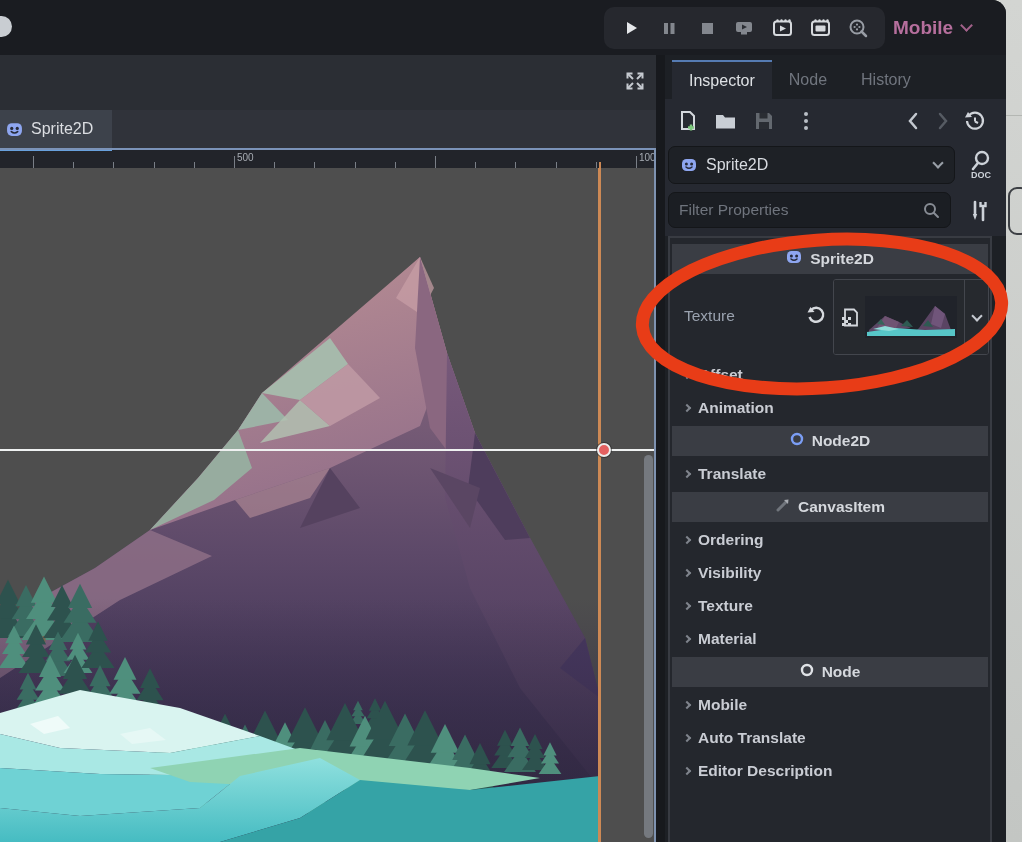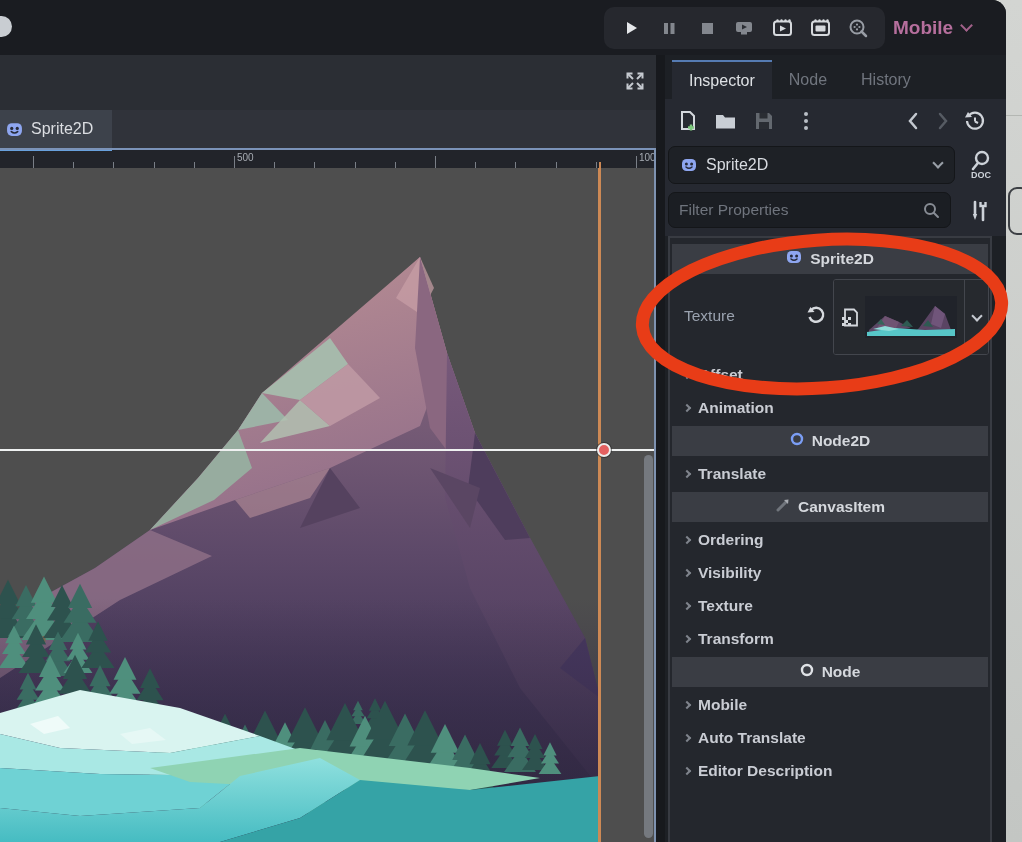--- a/index.html
+++ b/index.html
@@ -628,21 +628,21 @@
         <div class="row-group">
     <span class="g-chev"></span>
     <span class="g-label">Visibility</span>
   </div>
         <div class="row-group">
     <span class="g-chev"></span>
     <span class="g-label">Texture</span>
   </div>
         <div class="row-group">
     <span class="g-chev"></span>
-    <span class="g-label">Transform</span>
+    <span class="g-label">Material</span>
   </div>
         <div class="row-cat">
     <span class="cat-ico"><svg width="14" height="14">
               <circle cx="7" cy="7" r="5" fill="none" stroke="#dfe2e6" stroke-width="2.4"></circle>
             </svg></span>
     <span class="cat-label">Node</span>
   </div>
         <div class="row-group">
     <span class="g-chev"></span>
     <span class="g-label">Mobile</span>

